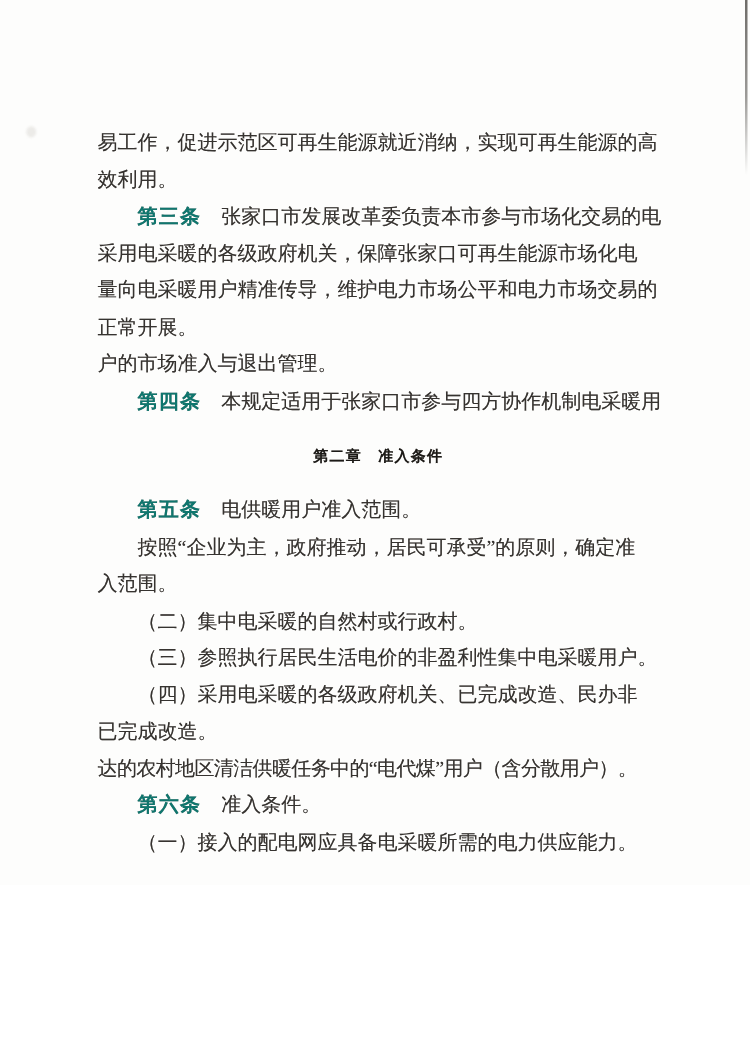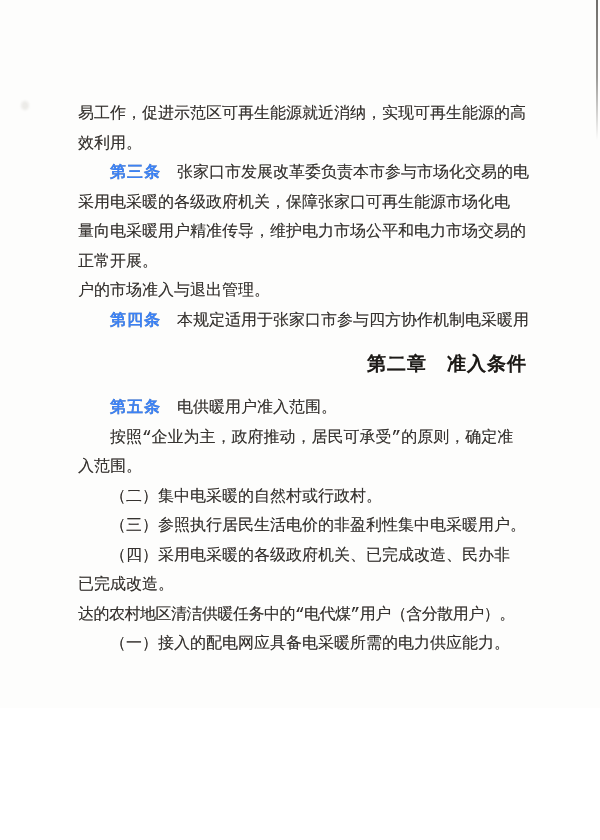--- a/index.html
+++ b/index.html
@@ -2,51 +2,51 @@
 <html><head>
 <meta charset="utf-8">
 <style>
   html, body { margin: 0; padding: 0; background: #ffffff; }
   .page {
     position: relative;
     width: 600px;
     height: 708px;
     background: #fdfdfc;
     overflow: hidden;
-    font-family: Liberation Mono, monospace;
+    font-family: Liberation Serif, serif;
   }
   .textcol {
     position: absolute;
     left: 78px;
     top: 100px;
     width: 449px;
   }
   .line {
     height: 29.5px;
     line-height: 29.5px;
     font-size: 16px;
     color: #363330;
     white-space: nowrap;
     text-shadow: 0 0 0.5px rgba(70,64,58,0.55);
   }
   .line.indent { padding-left: 32px; }
   .line.tight { letter-spacing: -0.5px; }
   .line .lead {
     font-weight: 700;
-    color: #3b82f6;
+    color: #0f766e;
     letter-spacing: 1px;
     margin-right: 16px;
   }
   .line.heading {
     height: 30px;
     line-height: 30px;
     margin: 14px 0;
     padding-left: 0;
-    text-align: right;
-    font-size: 19px;
+    text-align: center;
+    font-size: 12px;
     font-weight: 700;
     color: #1c1a17;
     letter-spacing: 1px;
   }
   .footer {
     position: absolute;
     left: 88px;
     top: 748px;
     font-size: 15px;
     color: #3a3734;
@@ -100,20 +100,21 @@
       <div class="line body indent"><span class="lead">第四条</span><span>本规定适用于张家口市参与四方协作机制电采暖用</span></div>
       <div class="line heading">第二章　准入条件</div>
       <div class="line body indent"><span class="lead">第五条</span><span>电供暖用户准入范围。</span></div>
       <div class="line body indent">按照“企业为主，政府推动，居民可承受”的原则，确定准</div>
       <div class="line body">入范围。</div>
       <div class="line body indent">（二）集中电采暖的自然村或行政村。</div>
       <div class="line body indent">（三）参照执行居民生活电价的非盈利性集中电采暖用户。</div>
       <div class="line body indent">（四）采用电采暖的各级政府机关、已完成改造、民办非</div>
       <div class="line body">已完成改造。</div>
       <div class="line body tight">达的农村地区清洁供暖任务中的“电代煤”用户（含分散用户）。</div>
+      <div class="line body indent"><span class="lead">第六条</span><span>准入条件。</span></div>
       <div class="line body indent">（一）接入的配电网应具备电采暖所需的电力供应能力。</div>
     </div>
   <div class="footer">— 4 —</div>
   <div class="scan-edge-right"></div>
   <div class="scan-edge-bottom"></div>
   <div class="scan-strip-left"></div>
   <div class="scan-smudge"></div>
 </div>
 
 </body></html>

